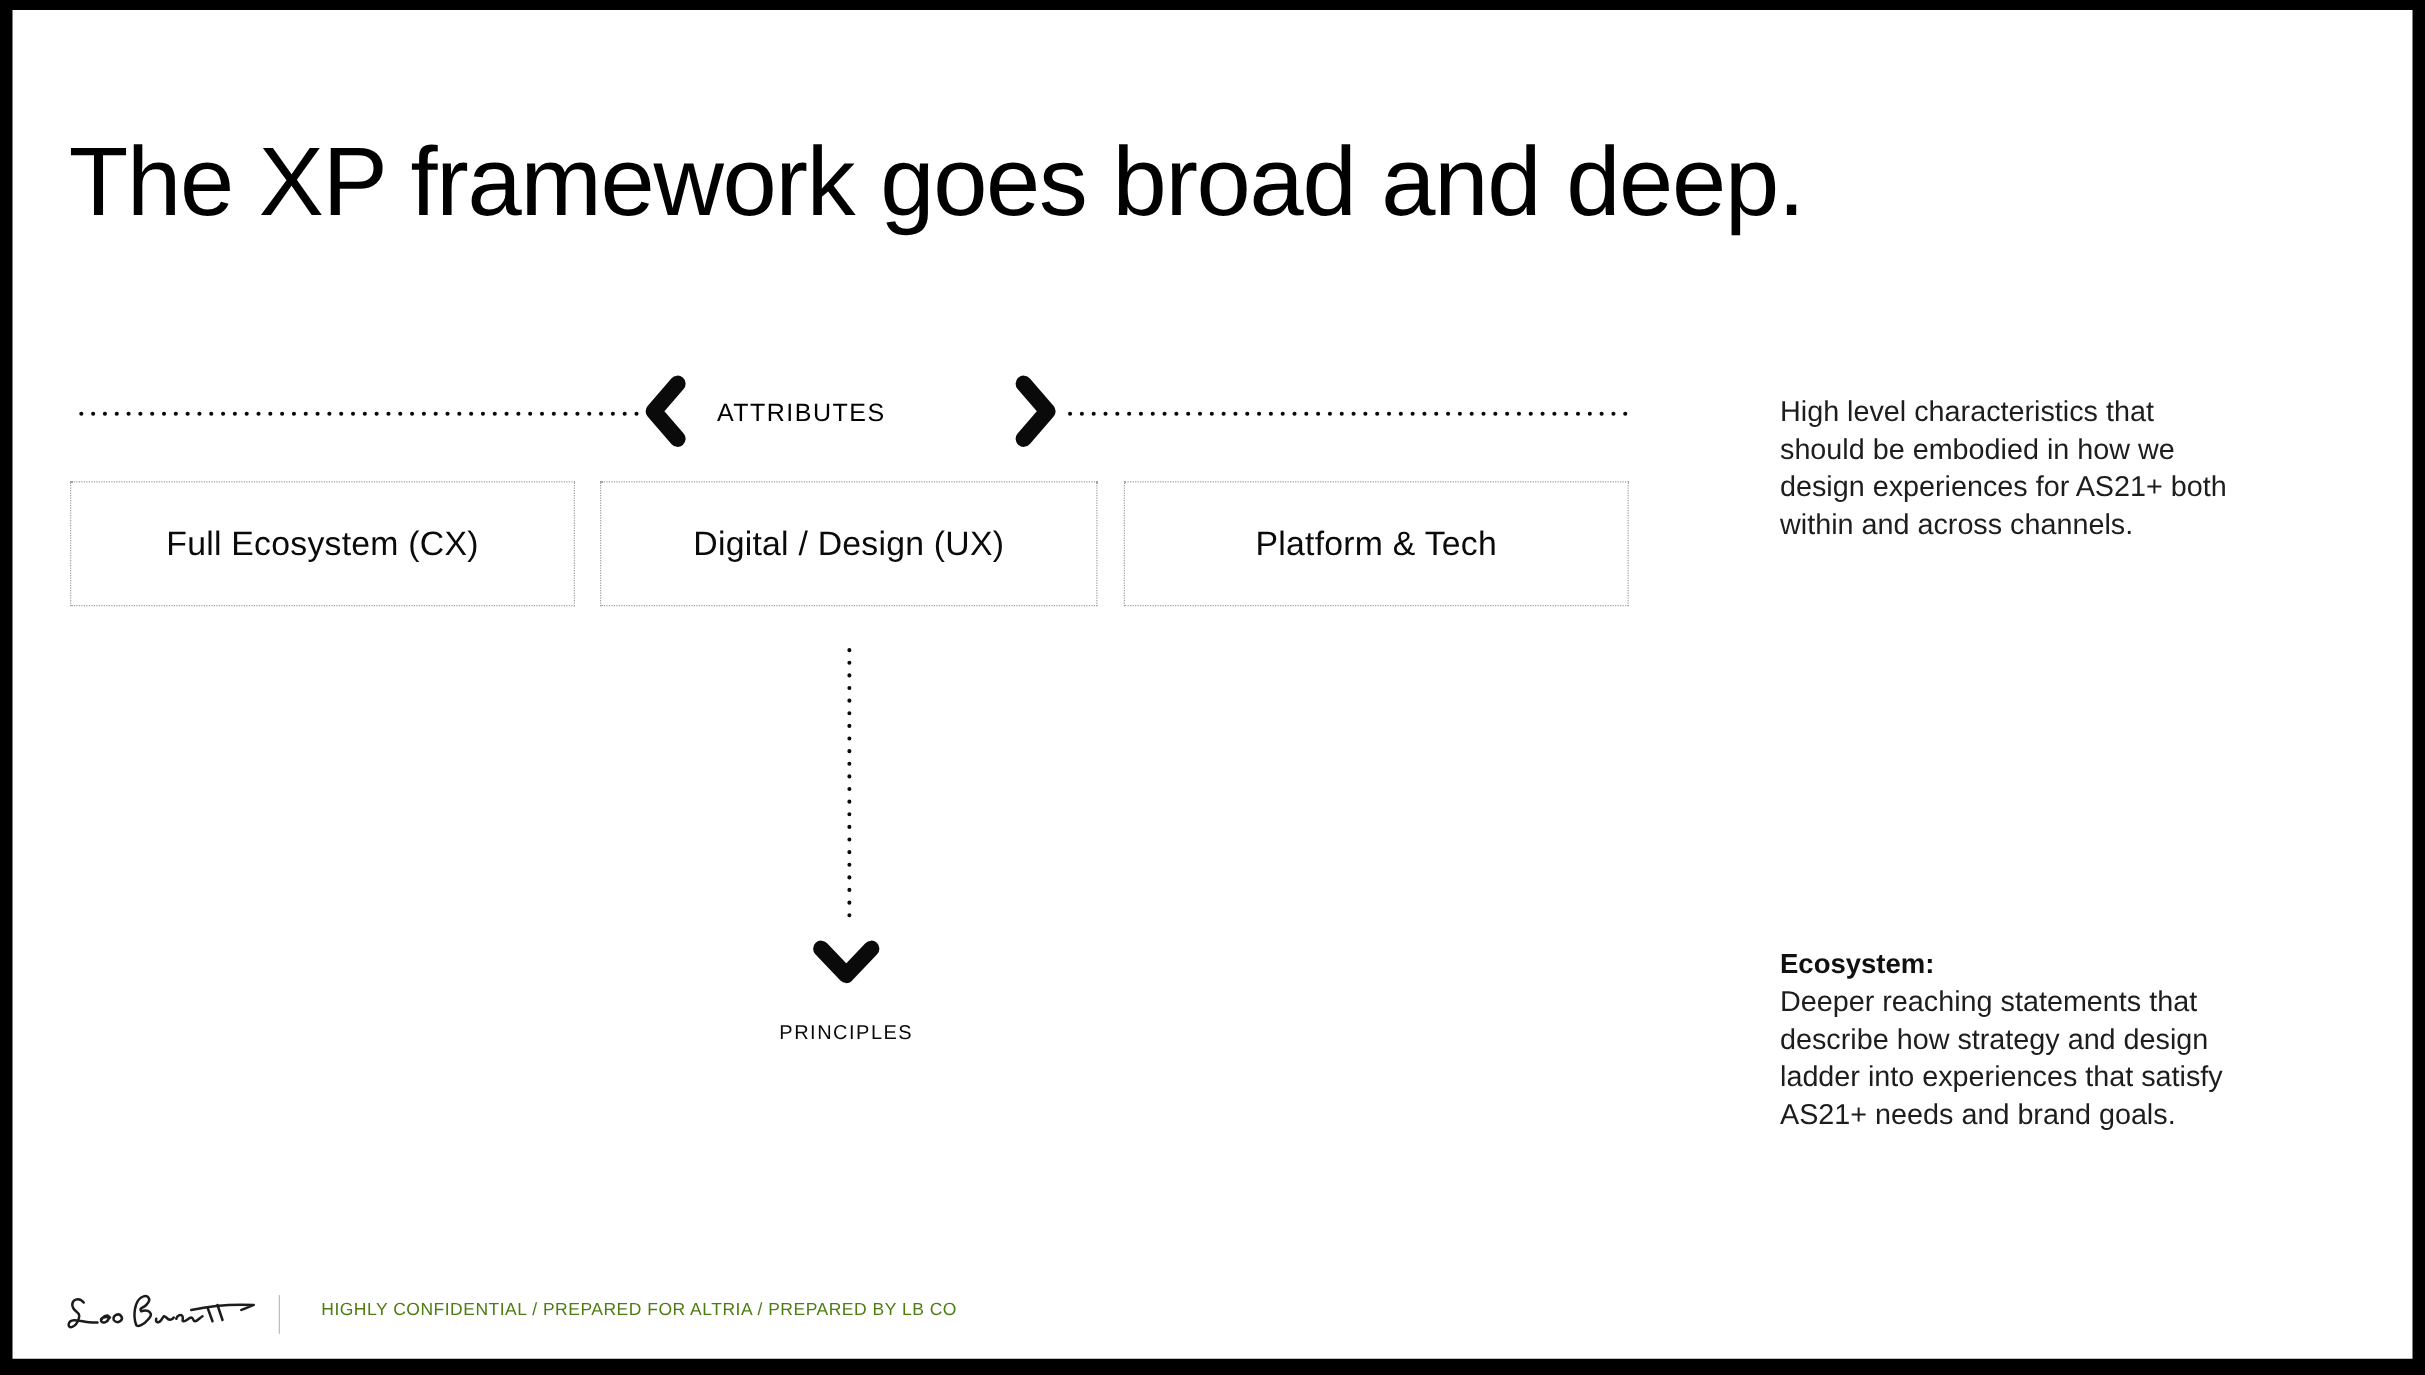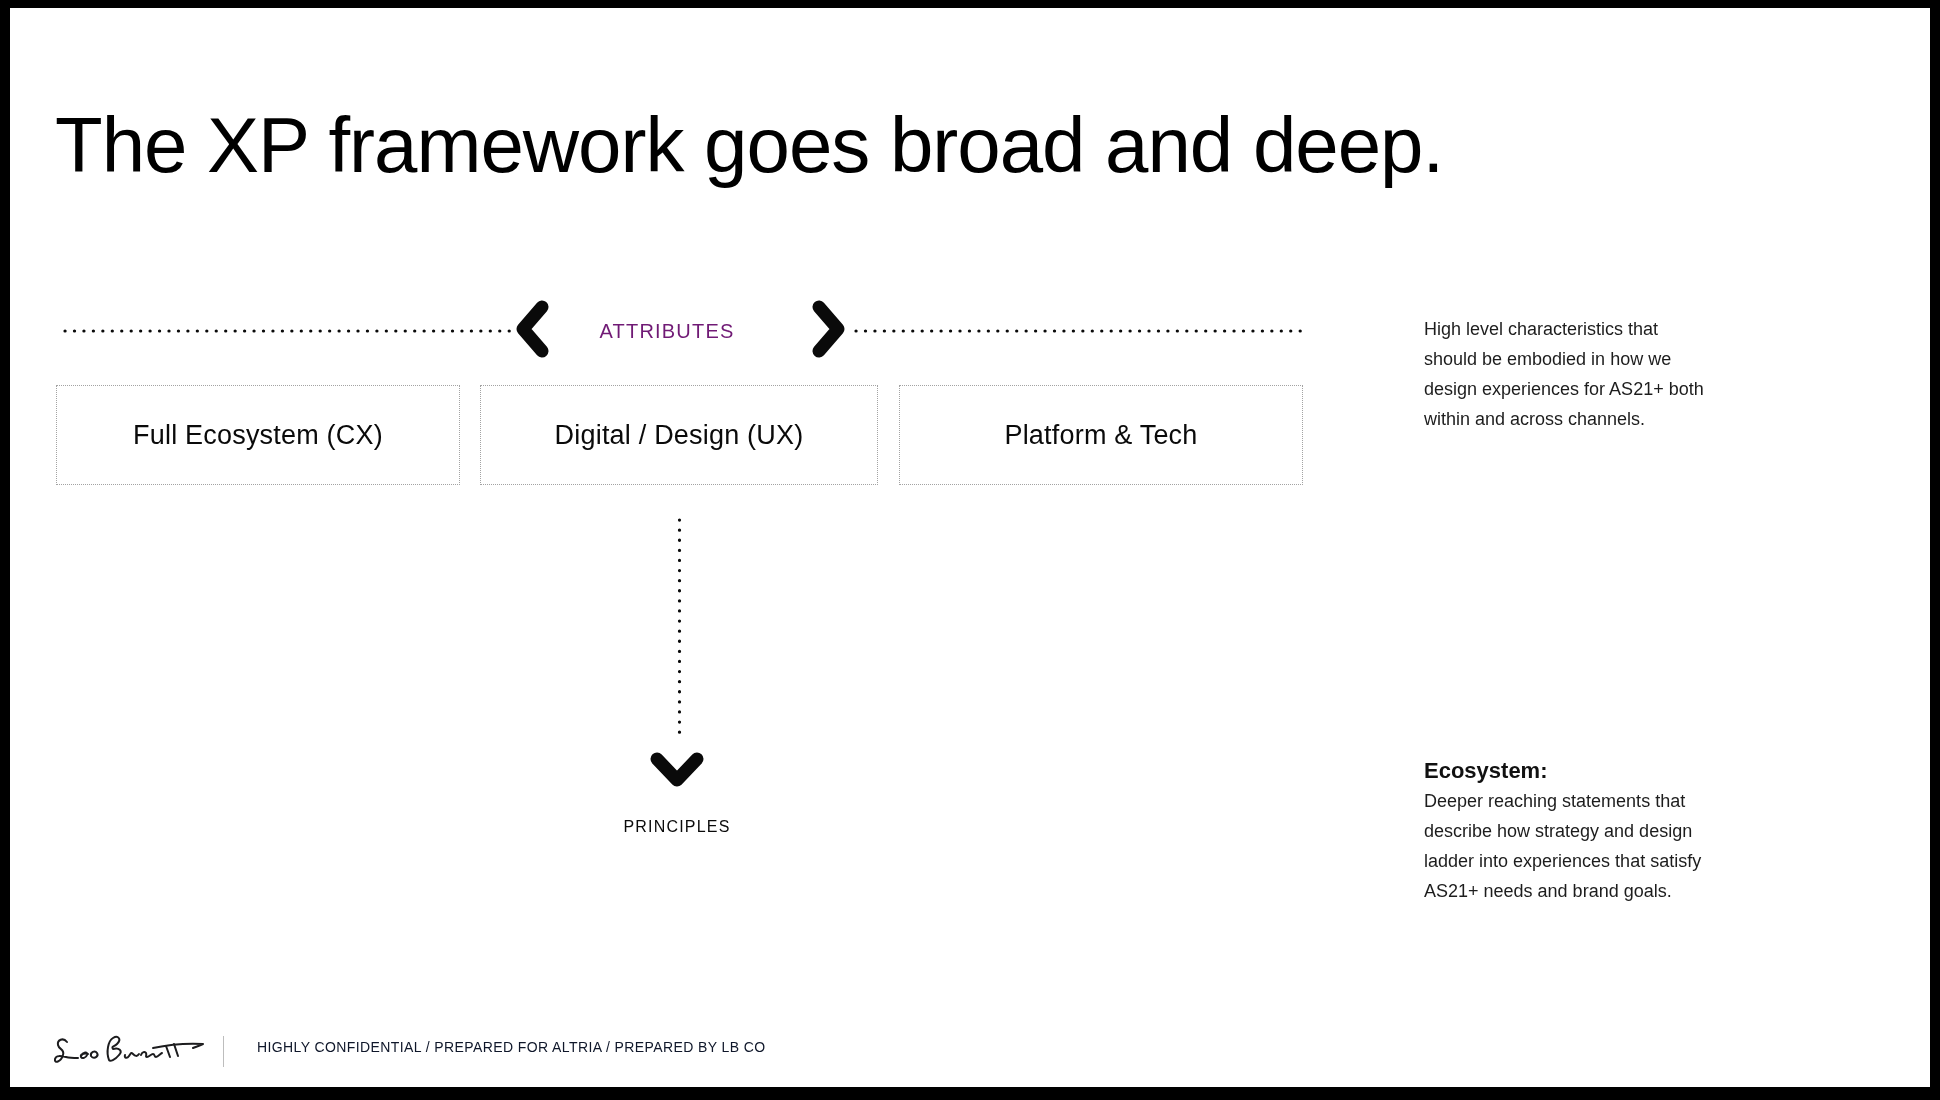--- a/index.html
+++ b/index.html
@@ -23,25 +23,25 @@
     left:45px;top:92px;
     font-size:78px;
     font-weight:400;
     letter-spacing:-1px;
     color:#000;
     white-space:nowrap;
   }
 
   
   .rail-label{
-    top:312px;left:657px;
+    top:312px;left:631px;
     transform:translateX(-50%);
     font-size:20px;
     letter-spacing:1.2px;
-    color:#701a75;
+    color:#000000;
     white-space:nowrap;
   }
   .dotline-h{left:0;top:319px;height:8px;}
   .chev{width:34px;height:58px;}
   .chev-left{left:505px;top:292px;}
   .chev-right{left:802px;top:292px;}
 
   
   .fw-box{
     top:377px;height:100px;
@@ -74,33 +74,33 @@
   }
 
   
   .side-block{width:362px;color:#1d1d1d;}
   .side-attributes{left:1414px;top:306px;}
   .side-principles{left:1414px;top:748px;}
   .side-heading{
     font-size:22px;font-weight:700;line-height:30px;color:#111;
   }
   .side-body{
-    font-size:18px;line-height:30px;white-space:pre-line;
+    font-size:23px;line-height:30px;white-space:pre-line;
   }
 
   
   .signature{left:43px;top:1016px;width:156px;height:54px;}
   .footer-divider{
     left:213px;top:1028px;width:1px;height:31px;background:#bdbdbd;
   }
   .footer-text{
     left:247px;top:1031px;
     font-size:14px;
     letter-spacing:0.4px;
-    color:#0f172a;
+    color:#4d7c0f;
     white-space:nowrap;
   }
 </style>
 </head>
 <body>
 
 <div class="slide">
 
   <div class="abs title">The XP framework goes broad and deep.</div>
 

